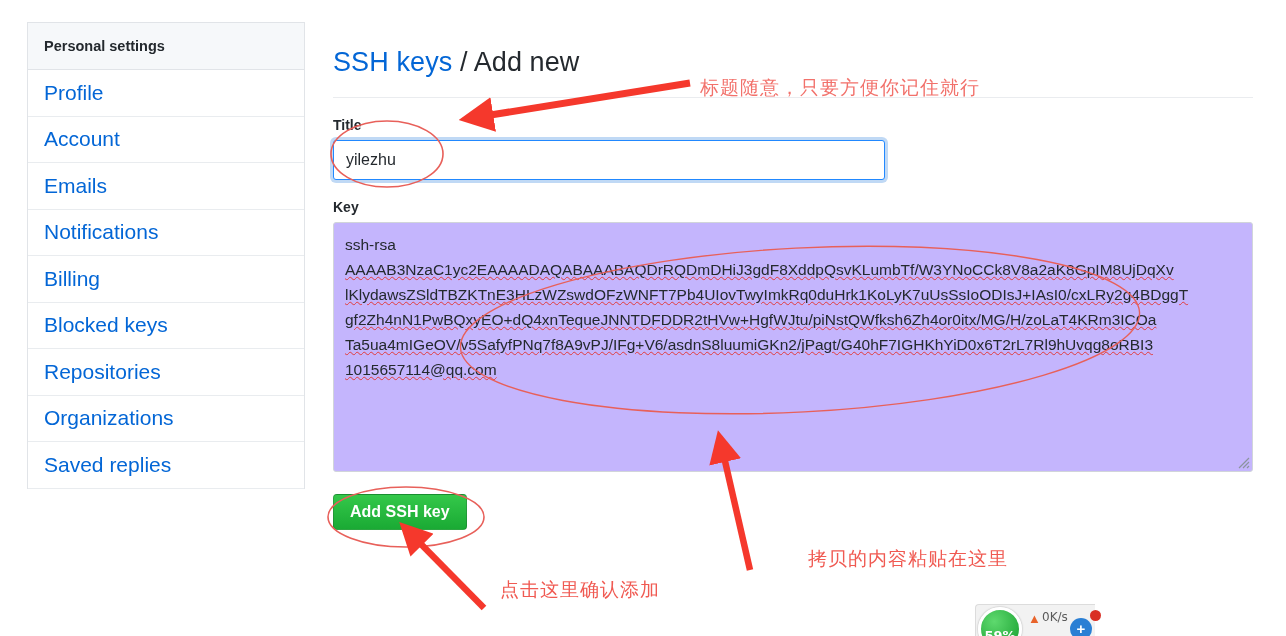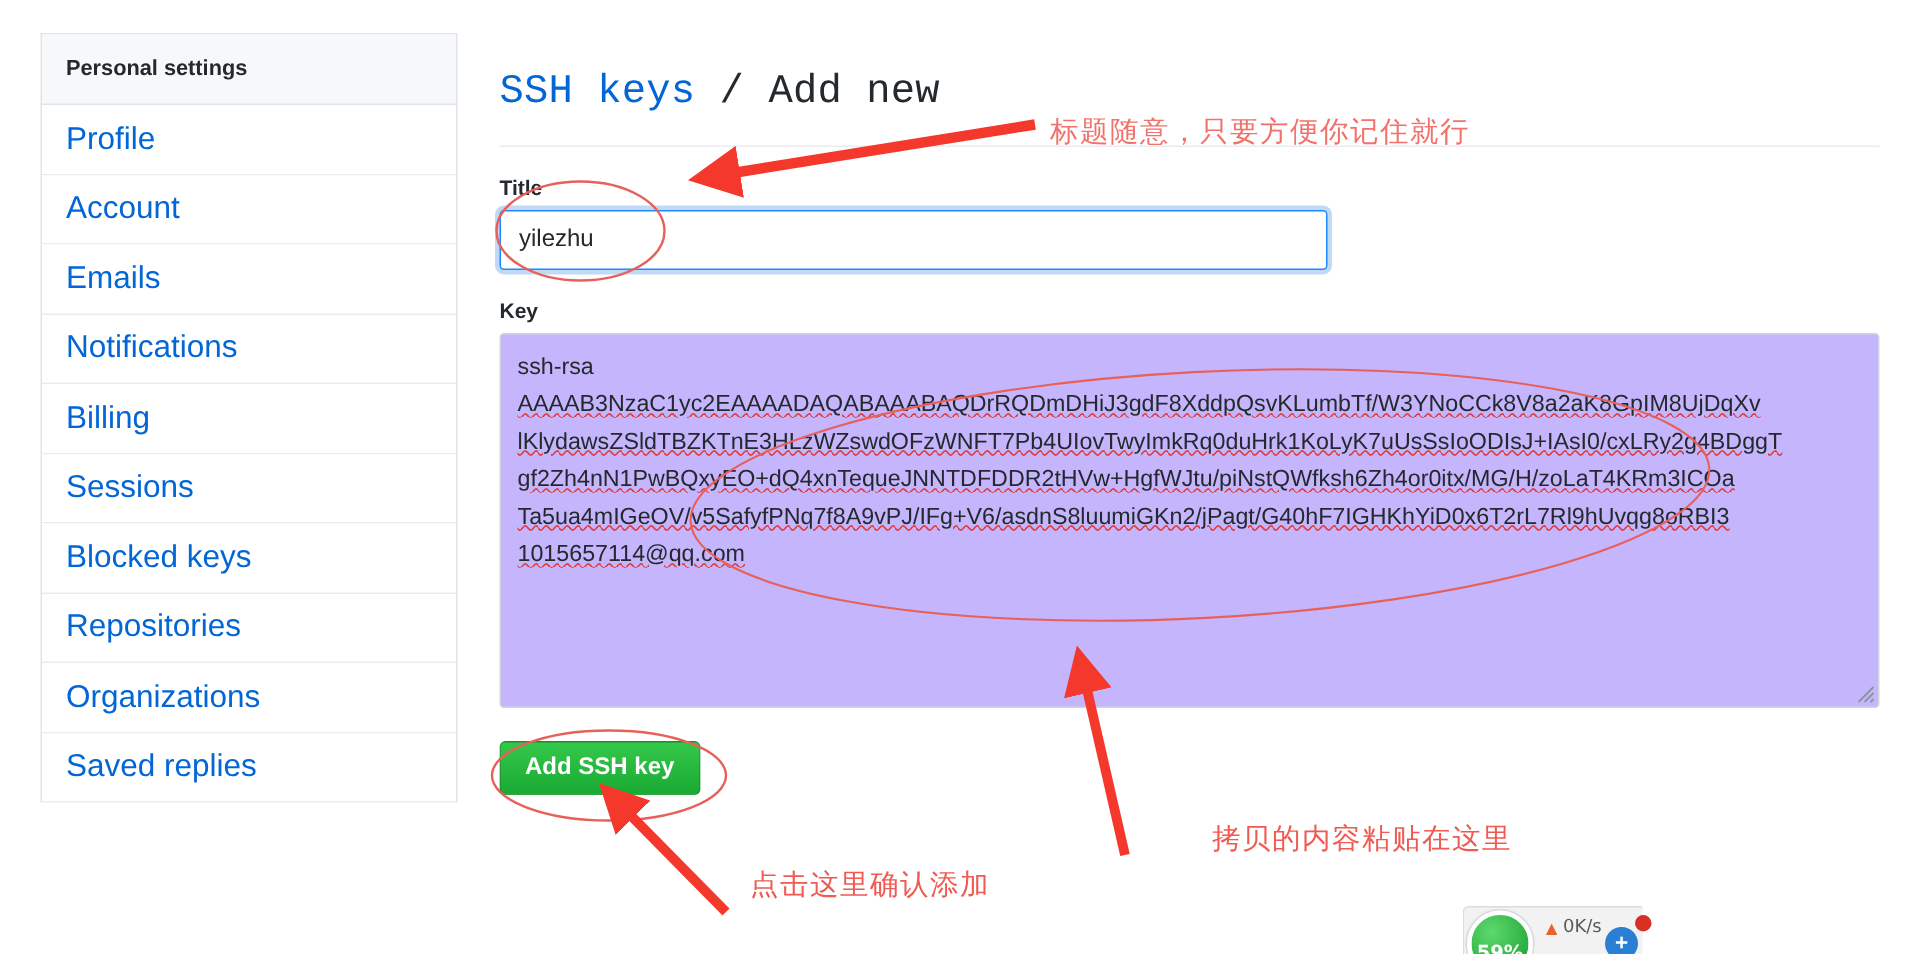--- a/index.html
+++ b/index.html
@@ -63,21 +63,20 @@
     left: 333px; top: 22px;
     width: 922px;
   }
   #page-title {
     font-size: 27px;
     font-weight: 300;
     color: #24292e;
     line-height: 1.2;
     padding-top: 6px;
     letter-spacing: 0.1px;
-    font-family: Liberation Mono, monospace;
   }
   #page-title .link { color: #0366d6; }
   #page-title .sep { color: #24292e; }
   #title-rule {
     margin-top: 16px;
     border-bottom: 1px solid #eaecef;
     width: 920px;
   }
 
   .field-label {
@@ -276,23 +275,20 @@
         <div class="side-item">
           <span>Emails</span>
         </div>
         <div class="side-item">
           <span>Notifications</span>
         </div>
         <div class="side-item">
           <span>Billing</span>
         </div>
         <div class="side-item">
-          <span>Sessions</span>
-        </div>
-        <div class="side-item">
           <span>Blocked keys</span>
         </div>
         <div class="side-item">
           <span>Repositories</span>
         </div>
         <div class="side-item">
           <span>Organizations</span>
         </div>
         <div class="side-item">
           <span>Saved replies</span>

